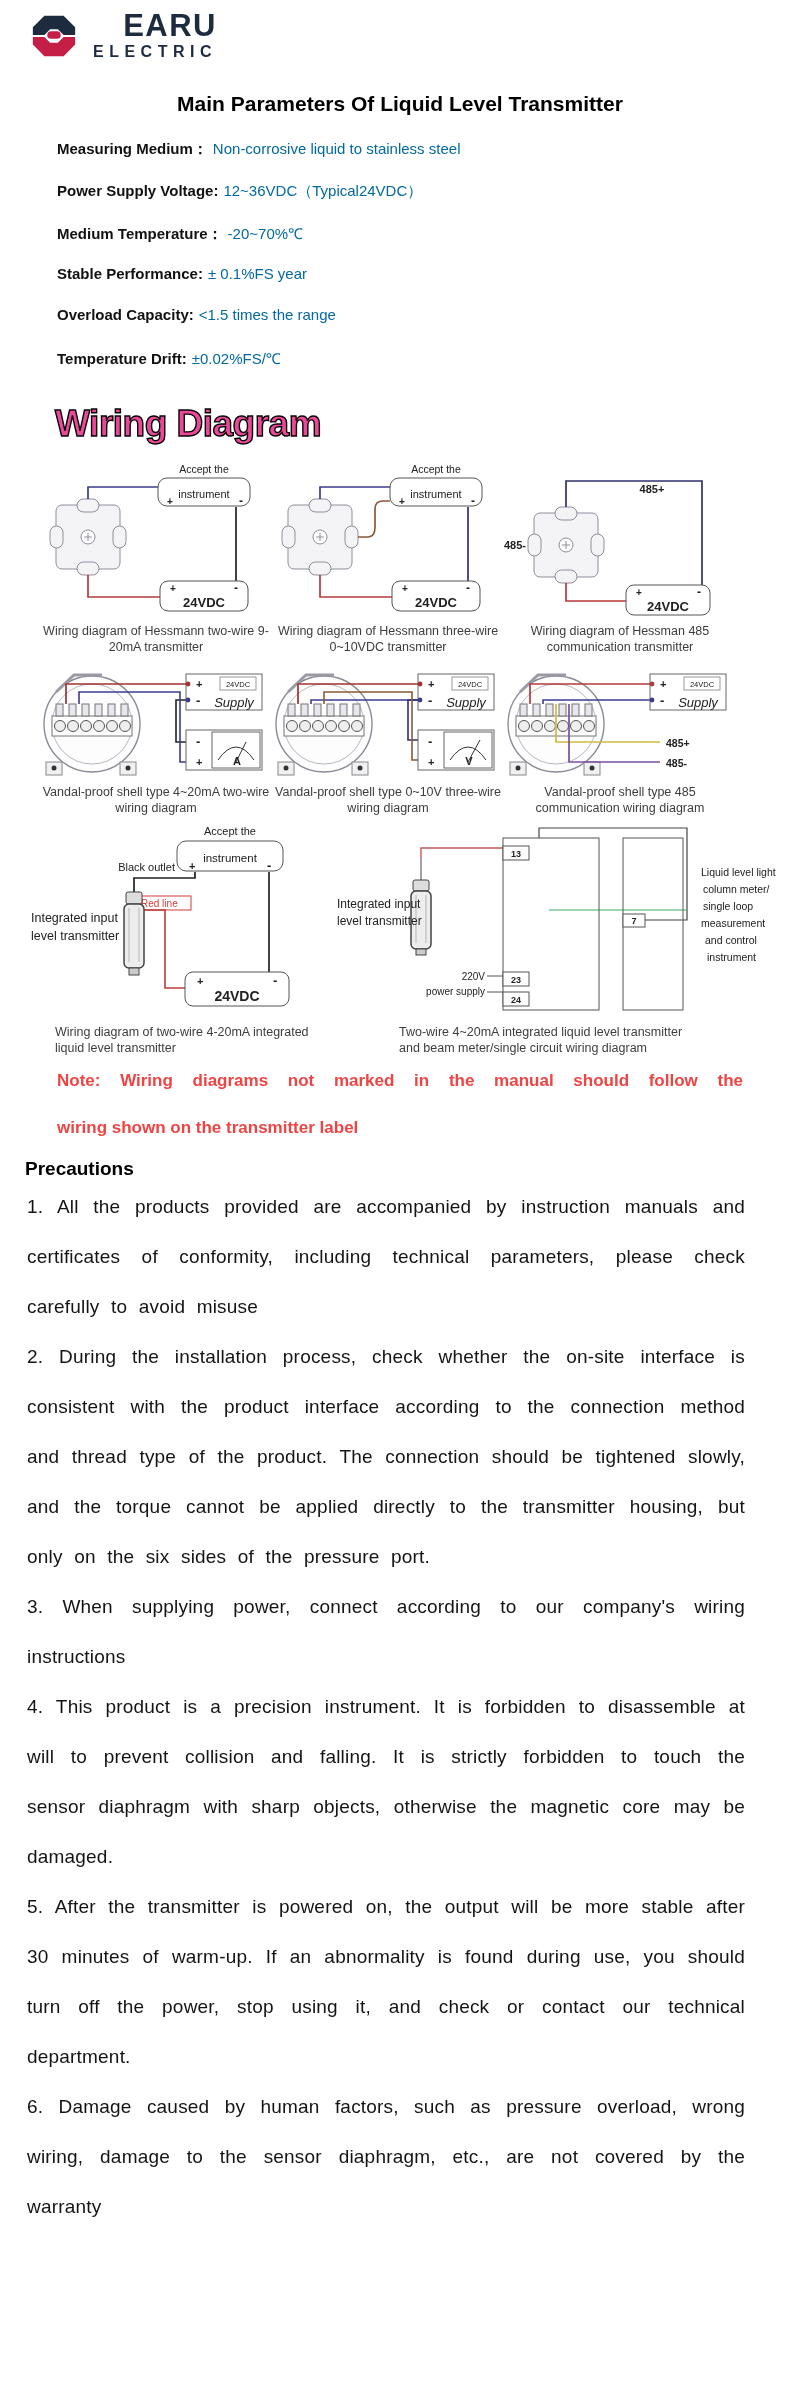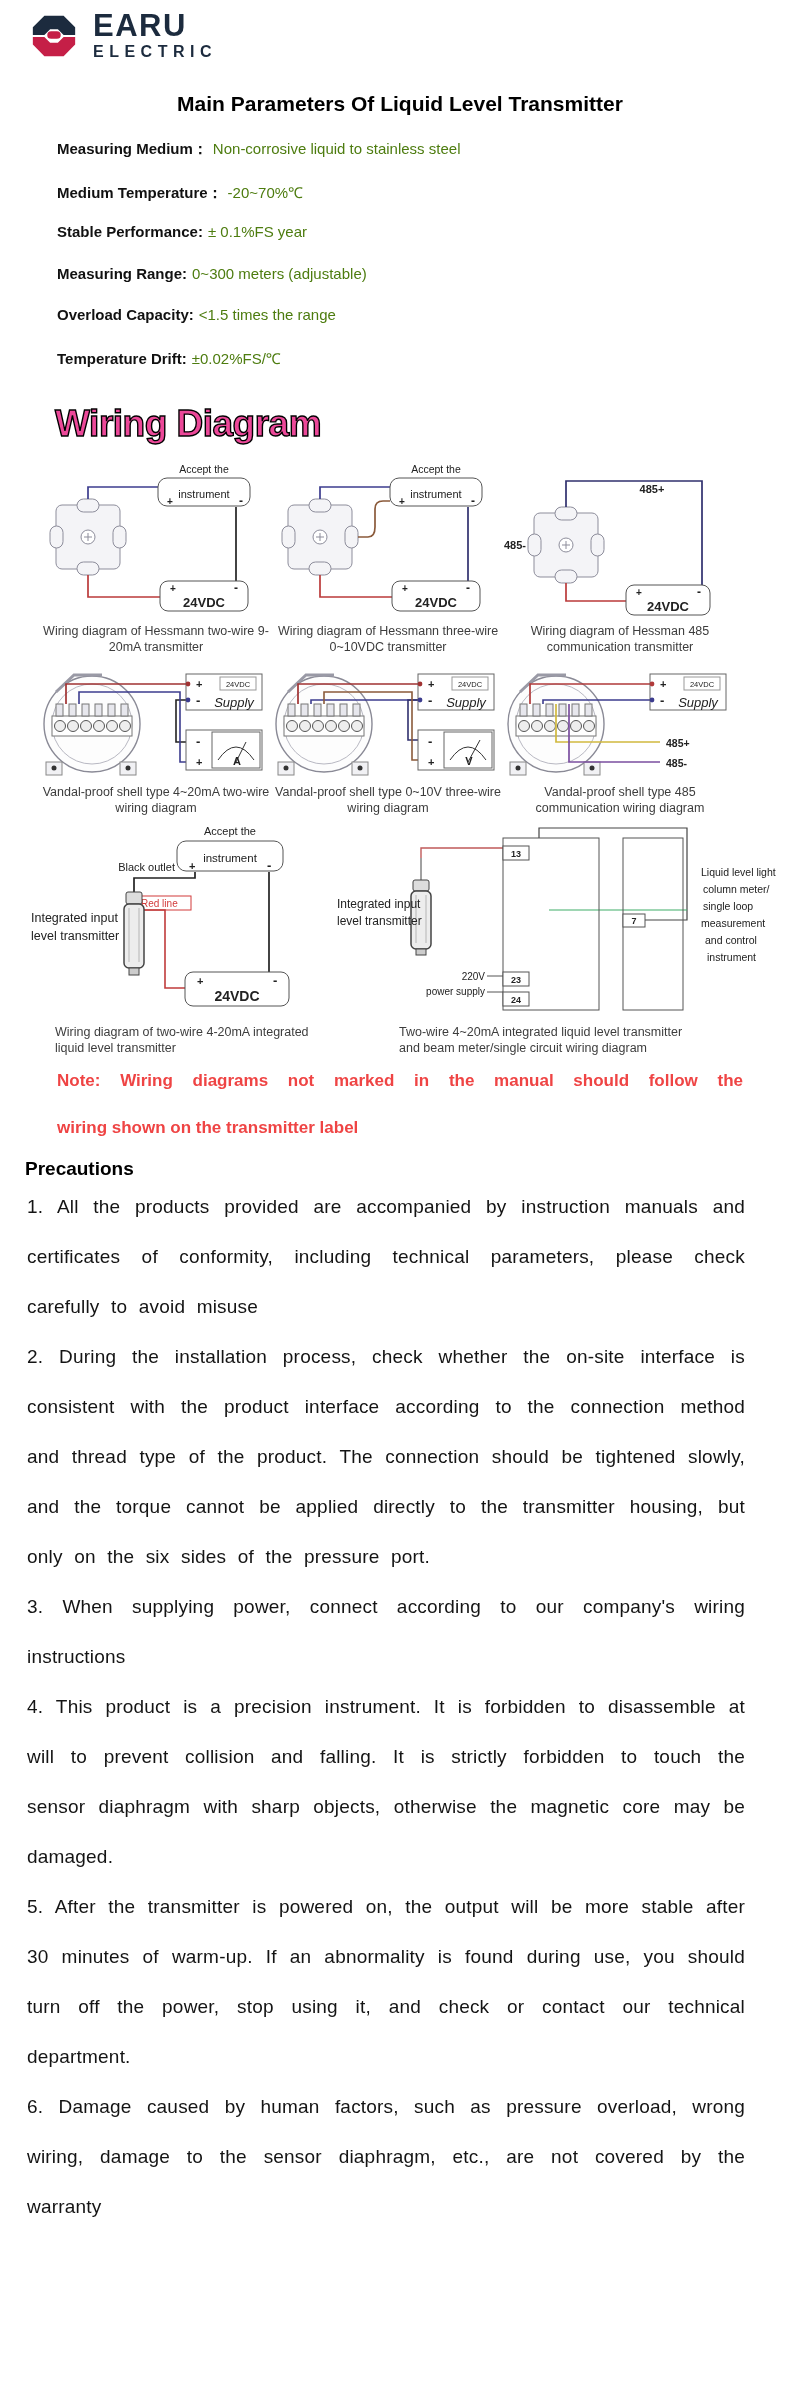--- a/index.html
+++ b/index.html
@@ -1,29 +1,29 @@
 <!DOCTYPE html>
 <html><head>
 <meta charset="utf-8">
 <style>
   html,body{margin:0;padding:0;background:#fff;}
   body{width:800px;height:2395px;overflow:hidden;font-family:"Liberation Sans",sans-serif;color:#1a1a1a;position:relative;}
 
   
   .logo{display:flex;align-items:center;gap:10px;padding:8px 0 0 25px;height:54px;}
-  .logo-text{display:flex;flex-direction:column;line-height:1;}
+  .logo-text{display:flex;flex-direction:column;line-height:1;text-align:right;}
   .brand{font-size:31px;font-weight:bold;color:#1c2b3e;letter-spacing:1.5px;}
   .brand-sub{font-size:16px;font-weight:bold;color:#1c2b3e;letter-spacing:5.5px;margin-top:3px;}
 
   .page-title{margin-top:30px;text-align:center;font-size:21px;font-weight:bold;color:#000;}
 
   .params{margin:24px 0 0 57px;}
   .param-row{height:41.5px;font-size:15px;}
   .param-label{font-weight:bold;color:#111;}
-  .param-value{color:#4d7c0f;margin-left:5px;}
+  .param-value{color:#0369a1;margin-left:5px;}
 
   .wiring-heading{margin:14px 0 0 55px;font-size:37px;font-weight:bold;color:#ec4899;
     letter-spacing:-0.5px;-webkit-text-stroke:1.4px #000;}
 
   .diag-row{display:flex;margin-left:40px;}
   .diag-row3{display:flex;margin-left:25px;}
   .diag-cell{width:232px;}
   .caption{font-size:12.5px;line-height:1.3;color:#3d3d3d;text-align:center;margin-top:2px;}
   .caption-left{text-align:left;}
   svg{display:block;}
@@ -51,23 +51,23 @@
   <div class="logo-text">
     <span class="brand">EARU</span>
     <span class="brand-sub">ELECTRIC</span>
   </div>
 </div>
 
 <div class="page-title">Main Parameters Of Liquid Level Transmitter</div>
 
 <div class="params">
   <div class="param-row"><span class="param-label">Measuring Medium：</span><span class="param-value">Non-corrosive liquid to stainless steel</span></div>
+  <div class="param-row"><span class="param-label">Power Supply Voltage:</span><span class="param-value">12~36VDC（Typical24VDC）</span></div>
   <div class="param-row"><span class="param-label">Medium Temperature：</span><span class="param-value">-20~70%℃</span></div>
   <div class="param-row"><span class="param-label">Stable Performance:</span><span class="param-value">± 0.1%FS year</span></div>
-  <div class="param-row"><span class="param-label">Measuring Range:</span><span class="param-value">0~300 meters (adjustable)</span></div>
   <div class="param-row"><span class="param-label">Overload Capacity:</span><span class="param-value">&lt;1.5 times the range</span></div>
   <div class="param-row"><span class="param-label">Temperature Drift:</span><span class="param-value">±0.02%FS/℃</span></div>
 </div>
 
 <div class="wiring-heading">Wiring Diagram</div>
 
 <div class="diag-row" style="margin-top:16px">
 
   <div class="diag-cell">
     <svg width="232" height="162" viewBox="0 0 232 162">

